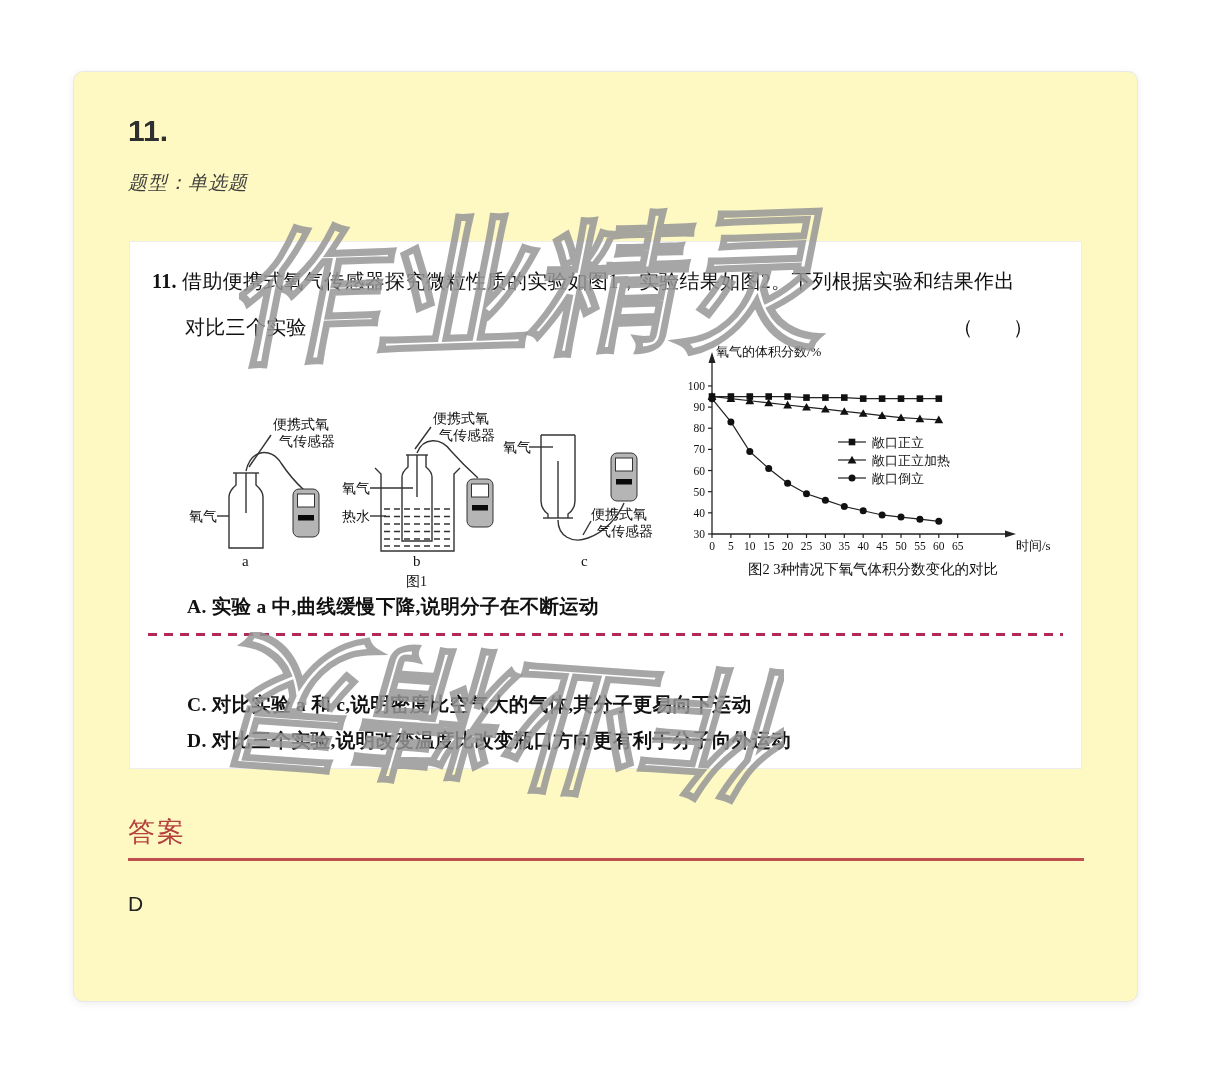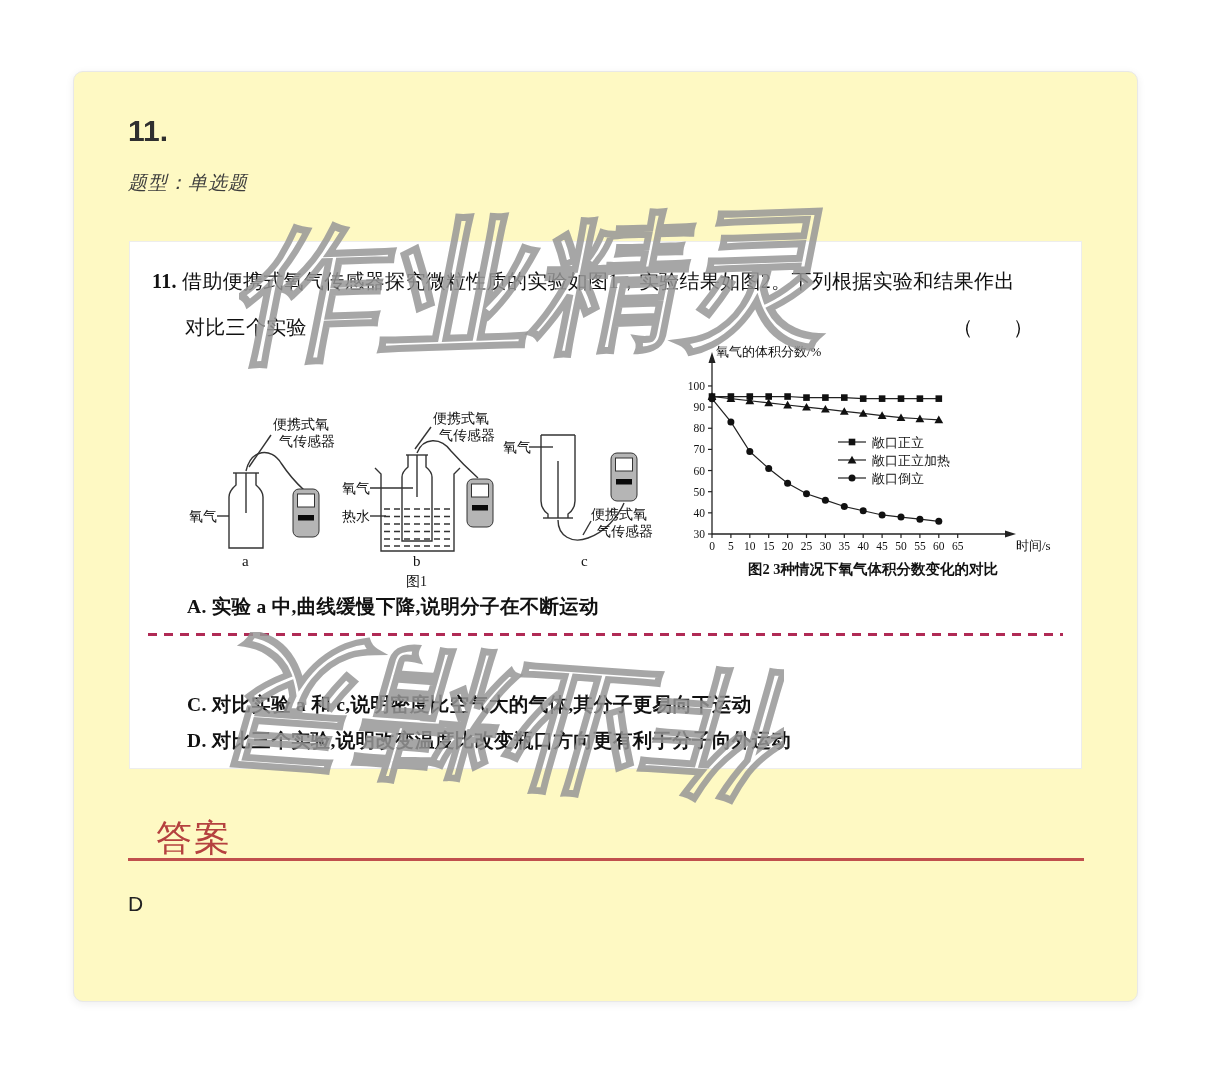--- a/index.html
+++ b/index.html
@@ -26,28 +26,28 @@
   .stem1{position:absolute;left:22px;top:26px;width:915px;white-space:nowrap;letter-spacing:.3px;}
   .stem1 .num{font-weight:bold;}
   .stem2{position:absolute;left:55px;top:72px;letter-spacing:.3px;}
   .bracket{position:absolute;right:48px;top:72px;}
   .fig1{position:absolute;left:57px;top:103px;}
   .fig1 path,.fig1 line,.fig1 polyline{stroke:#333;fill:none;stroke-width:1.4;}
   .fig1 text{font-size:14px;fill:#111;stroke:none;font-family:"Liberation Serif","DejaVu Serif",serif;}
   .fig1 .sub{font-size:15px;}
   .chart-wrap{position:absolute;left:556px;top:100px;width:374px;}
   #fig2-chart text{font-family:"Liberation Serif","DejaVu Serif",serif;fill:#111;}
-  .chart-caption{margin-top:1px;text-align:center;font-size:14.5px;font-weight:bold;color:#111;}
+  .chart-caption{margin-top:1px;text-align:center;font-size:14.5px;font-weight:normal;color:#111;}
   .option{position:absolute;left:57px;font-size:19.5px;letter-spacing:.3px;white-space:nowrap;font-weight:bold;}
   .opt-a{top:351px}.opt-b{top:407px}.opt-c{top:449px}.opt-d{top:485px}
   .dashed-sep{
     position:absolute;left:18px;top:391px;width:915px;height:3px;
     background:repeating-linear-gradient(90deg,var(--dashed-separator) 0 9px,transparent 9px 16px);
   }
-  .answer-title{position:absolute;left:54px;top:742px;font-size:36px;color:var(--accent-red);letter-spacing:2px;margin-left:28px;}
+  .answer-title{position:absolute;left:54px;top:742px;font-size:27px;color:var(--accent-red);letter-spacing:2px;}
   .answer-rule{position:absolute;left:54px;top:786px;width:956px;height:3px;background:var(--answer-rule-red);}
   .answer-value{
     position:absolute;left:54px;top:820px;font-size:21px;color:#222;
     font-family:"Liberation Sans","DejaVu Sans",sans-serif;
   }
   .wm{position:absolute;pointer-events:none;z-index:6;}
   .wm text{
     fill:none;stroke:var(--watermark-gray);stroke-width:2.4px;stroke-opacity:.85;
     font-weight:bold;font-family:"Liberation Sans","DejaVu Sans",sans-serif;
   }

